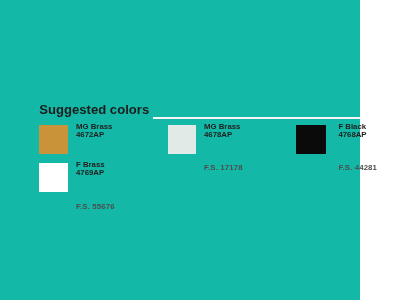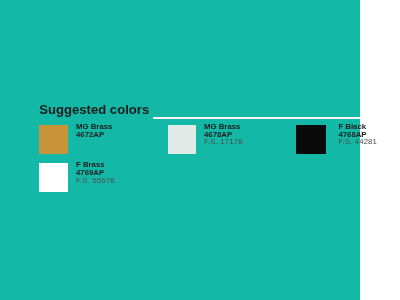--- a/index.html
+++ b/index.html
@@ -24,21 +24,21 @@
   
   .color-entry{position:absolute;width:76px;height:32px;}
   .swatch{position:absolute;left:0;top:2.1px;width:28.6px;height:28.6px;}
   .swatch.wide{width:29.3px;height:29.1px;top:1.9px;}
   .labels{
     position:absolute;left:36.7px;top:0;
     font-size:7.8px;line-height:7.6px;color:#212121;
     white-space:nowrap;transform:translateZ(0);
   }
   .labels .name,.labels .code{font-weight:bold;}
-  .labels .fs{font-weight:normal;color:#4d4d4d;letter-spacing:0.14px;}
+  .labels .fs{font-weight:bold;color:#4d4d4d;letter-spacing:0.14px;margin-top:26px;}
 </style>
 </head>
 <body>
 
 <div class="page">
 
   <div class="section-rule" style="background-color: rgb(245, 245, 245);"></div>
   <div class="section-title">Suggested colors</div>
 
   <div class="color-entry" style="left:39.3px;top:123px">

